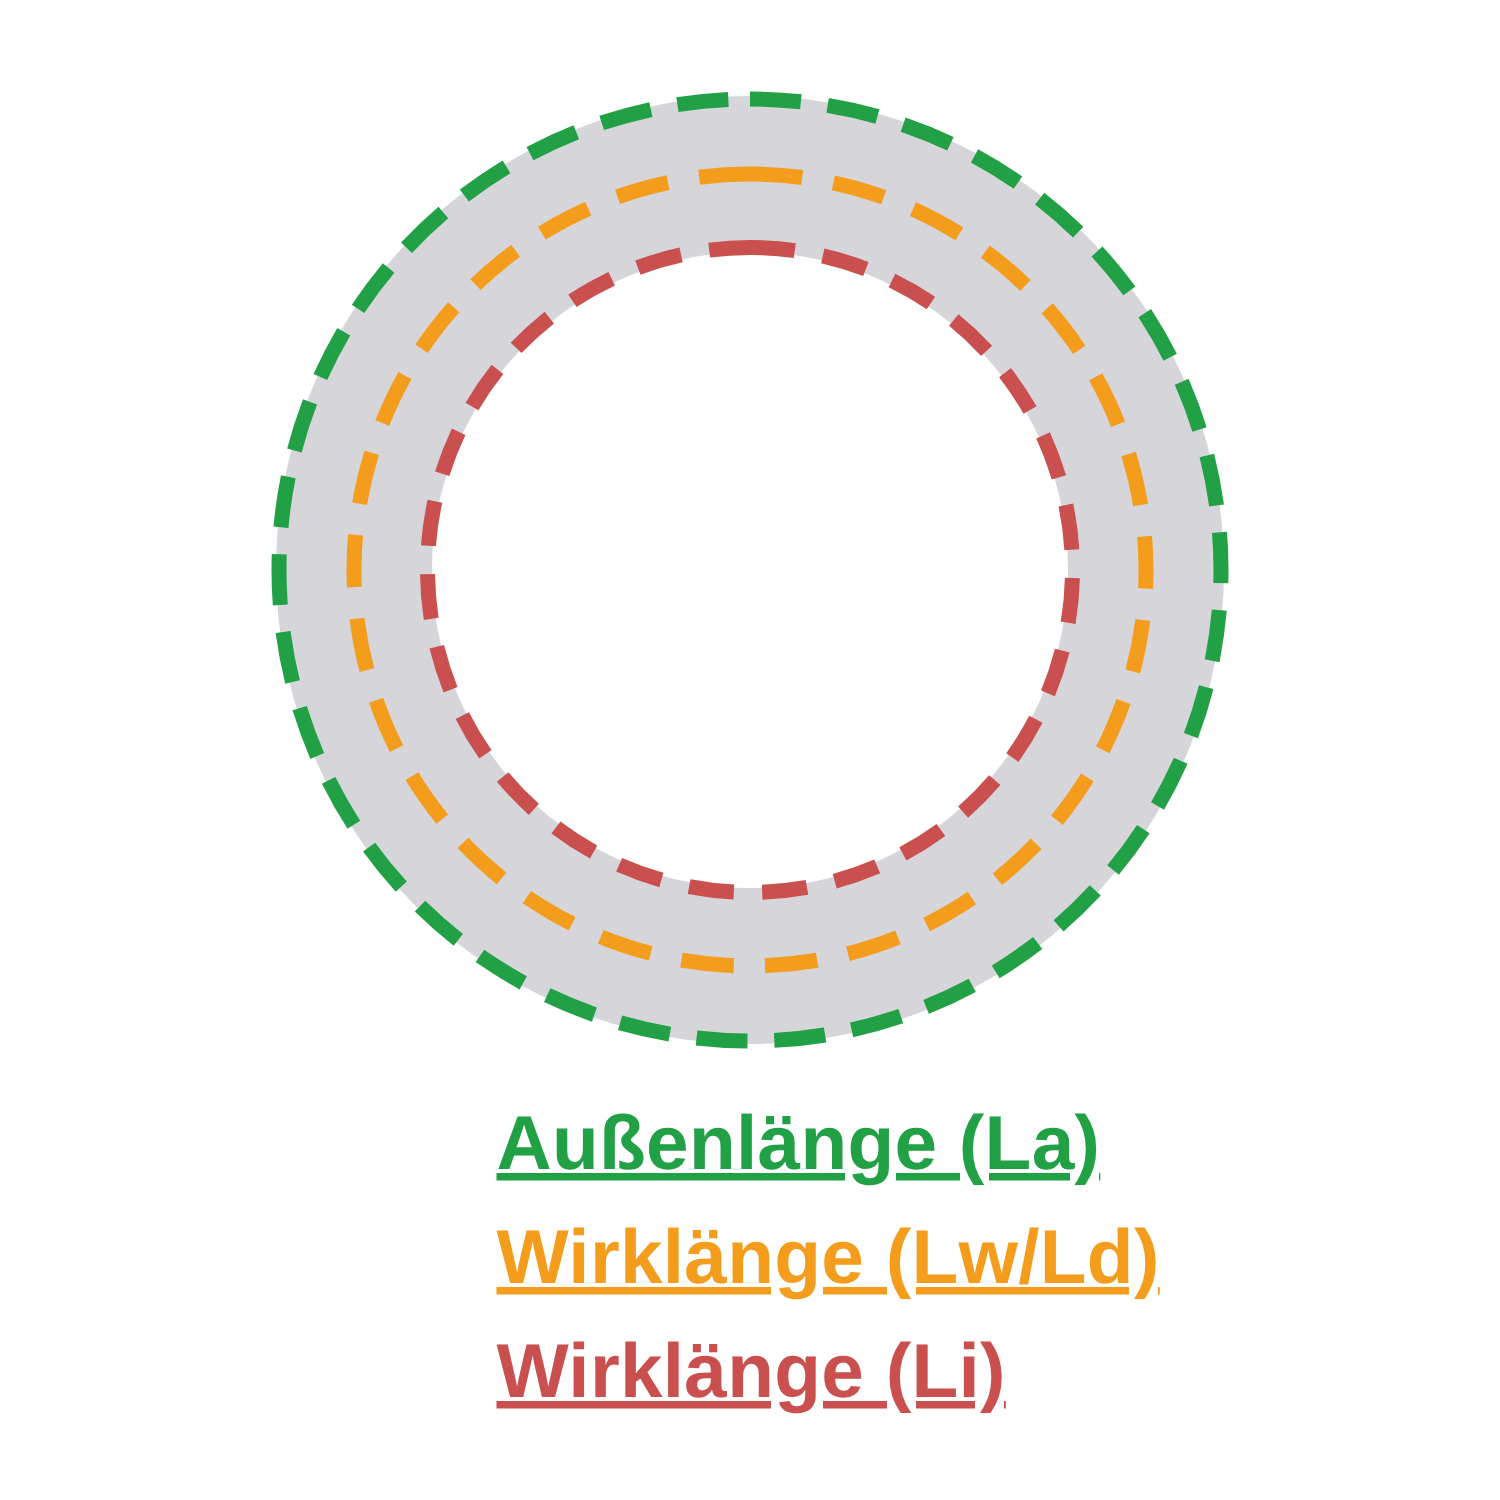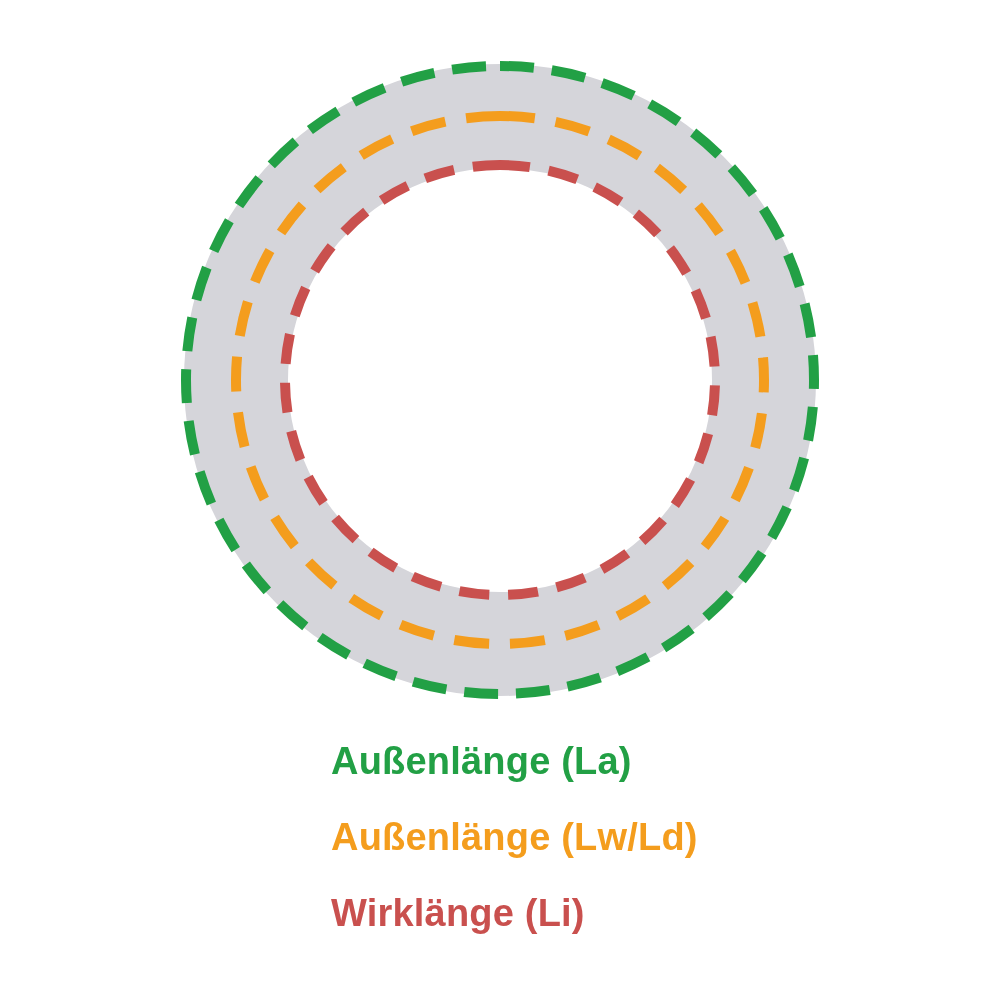--- a/index.html
+++ b/index.html
@@ -24,25 +24,26 @@
   }
   .legend {
     position: absolute;
     left: 331px;
     top: 741px;
     display: flex;
     flex-direction: column;
     gap: 35px;
   }
   .legend-item {
-    font-size: 38px;
+    font-size: 51px;
     font-weight: 700;
     line-height: 41px;
     letter-spacing: 0.2px;
     white-space: nowrap;
+    text-decoration: underline;
   }
 </style>
 </head>
 <body>
 
 <div class="page">
 
   <svg class="diagram" width="1000" height="730" viewBox="0 0 1000 730" xmlns="http://www.w3.org/2000/svg">
 
     <circle cx="500" cy="380" r="264" fill="none" stroke-width="104" stroke="#d5d5da"></circle>
@@ -50,18 +51,18 @@
     <circle cx="500" cy="380" r="314" fill="none" stroke-width="10" stroke-dasharray="34 18" transform="rotate(-90 500 380)" stroke="#22a045"></circle>
 
     <circle cx="500" cy="380" r="264" fill="none" stroke-width="10" stroke-dasharray="35 21" transform="rotate(-90 500 380)" stroke="#f49d1d"></circle>
 
     <circle cx="500" cy="380" r="215" fill="none" stroke-width="10" stroke-dasharray="30 19" transform="rotate(-90 500 380)" stroke="#c9504e"></circle>
   </svg>
 
   <div class="legend">
     <div class="legend-item" style="color: rgb(34, 160, 69);">Außenlänge (La)</div>
 
-    <div class="legend-item" style="color: rgb(244, 157, 29);">Außenlänge (Lw/Ld)</div>
+    <div class="legend-item" style="color: rgb(244, 157, 29);">Wirklänge (Lw/Ld)</div>
 
     <div class="legend-item" style="color: rgb(201, 80, 78);">Wirklänge (Li)</div>
   </div>
 
 </div>
 
 </body></html>

